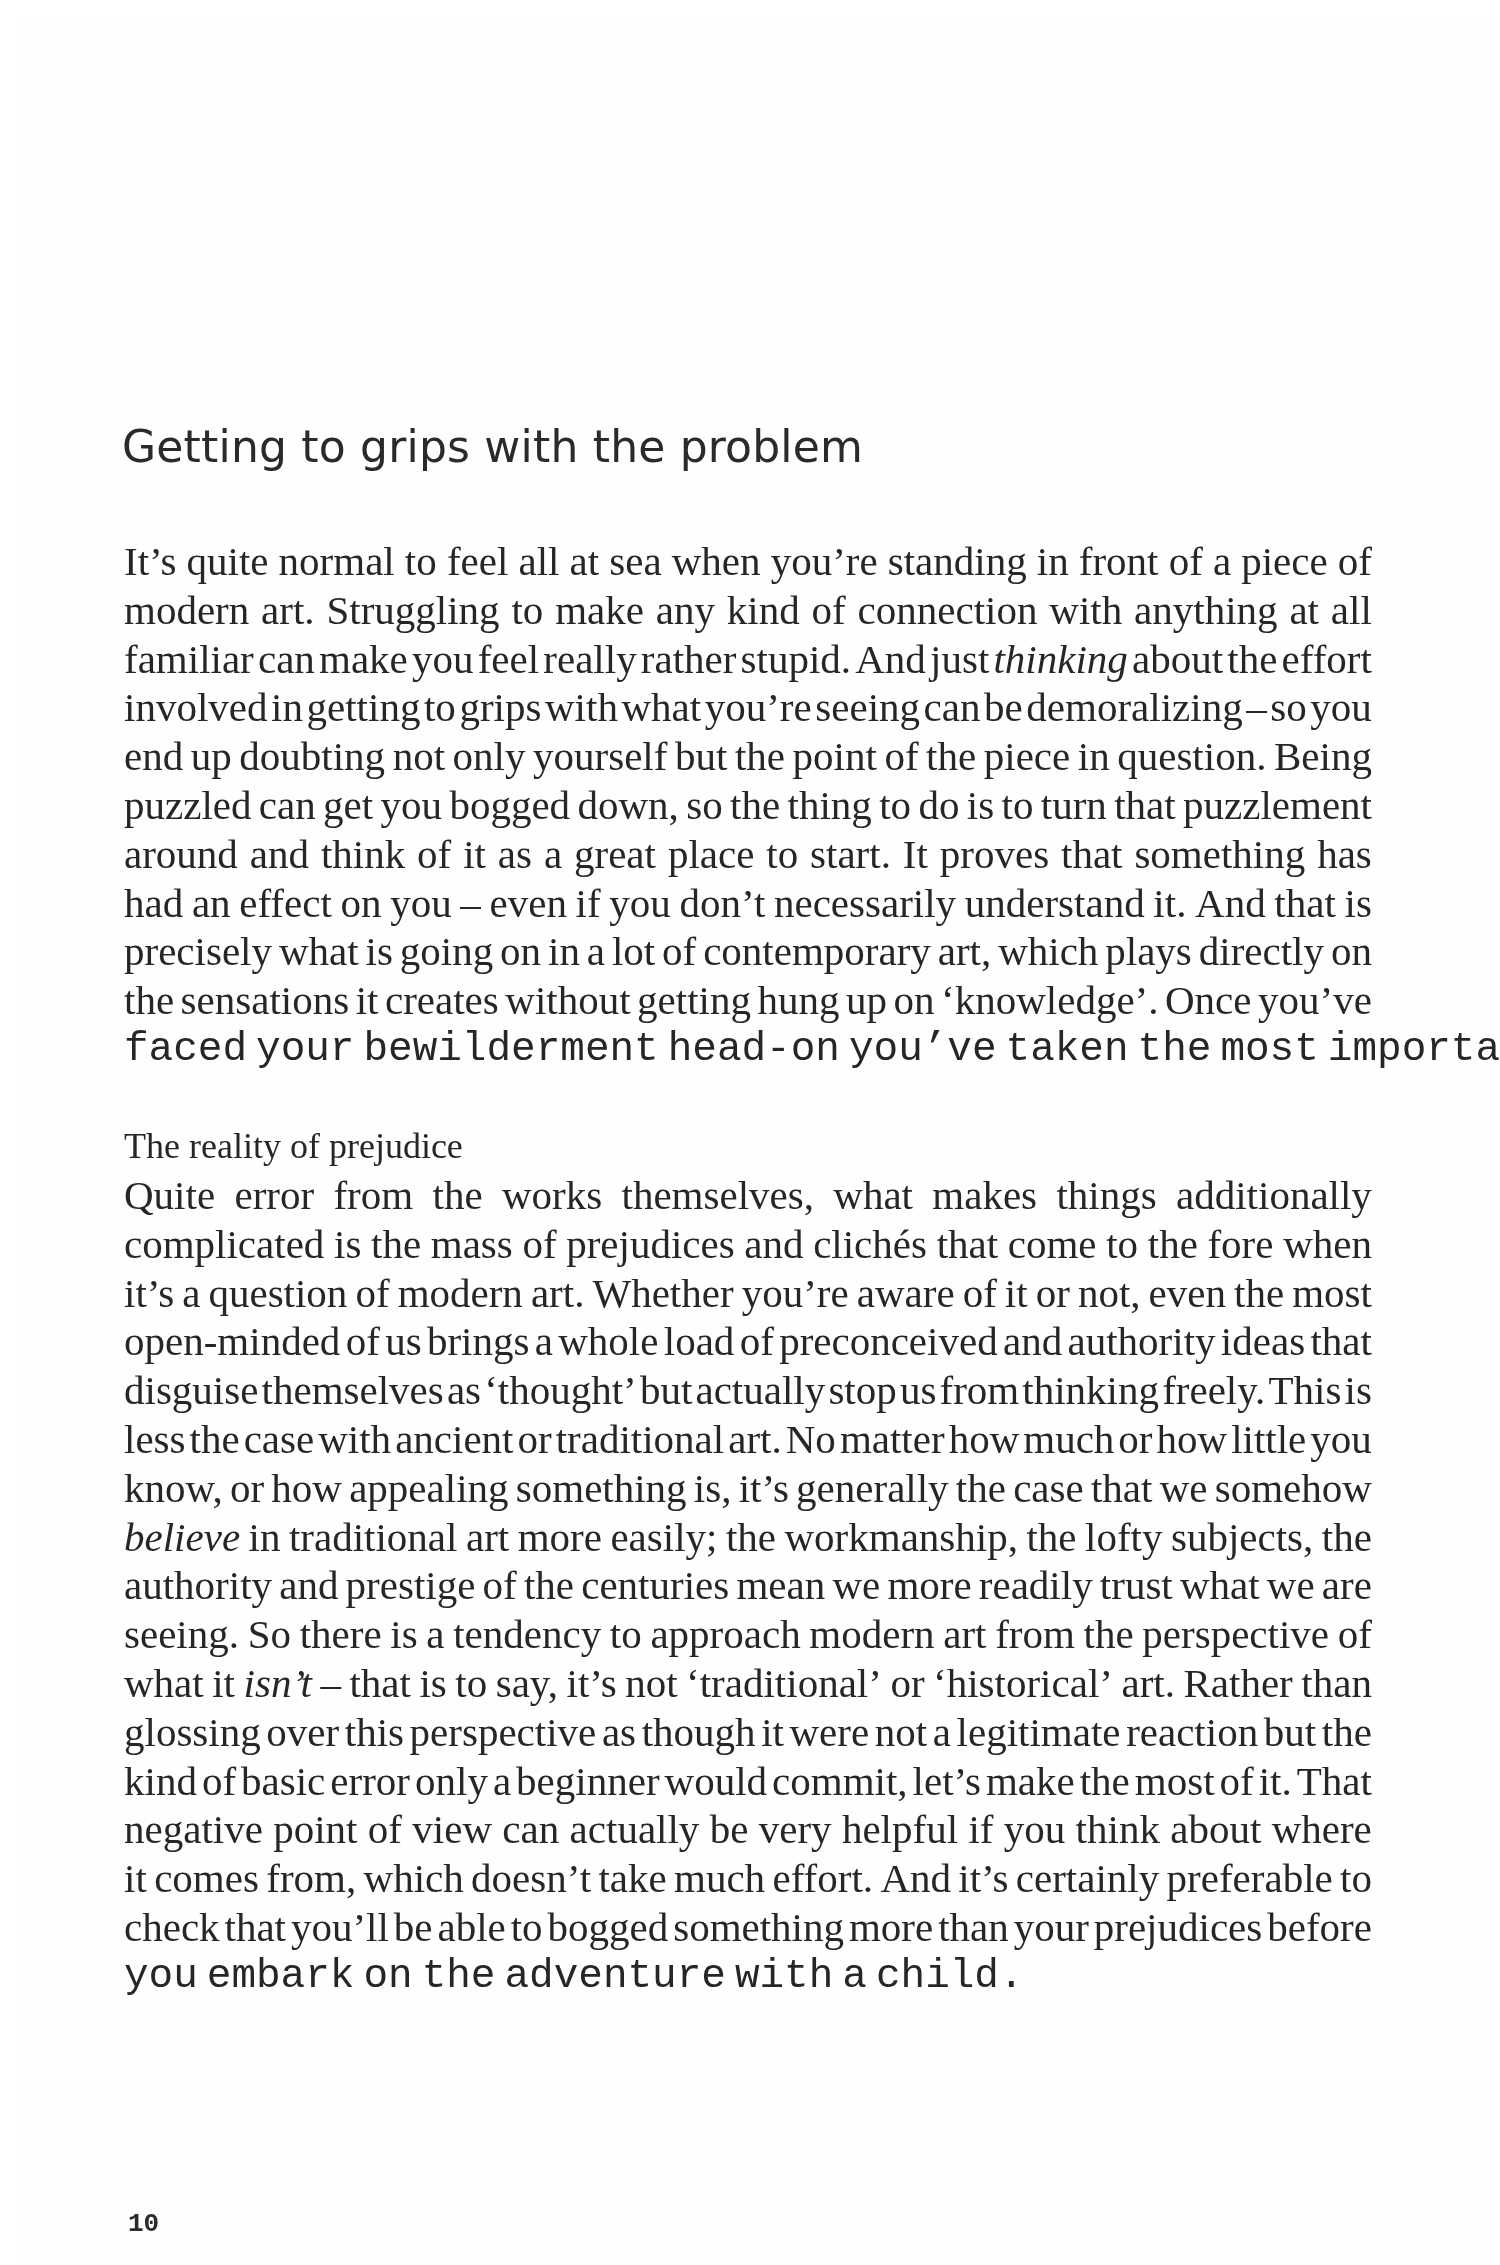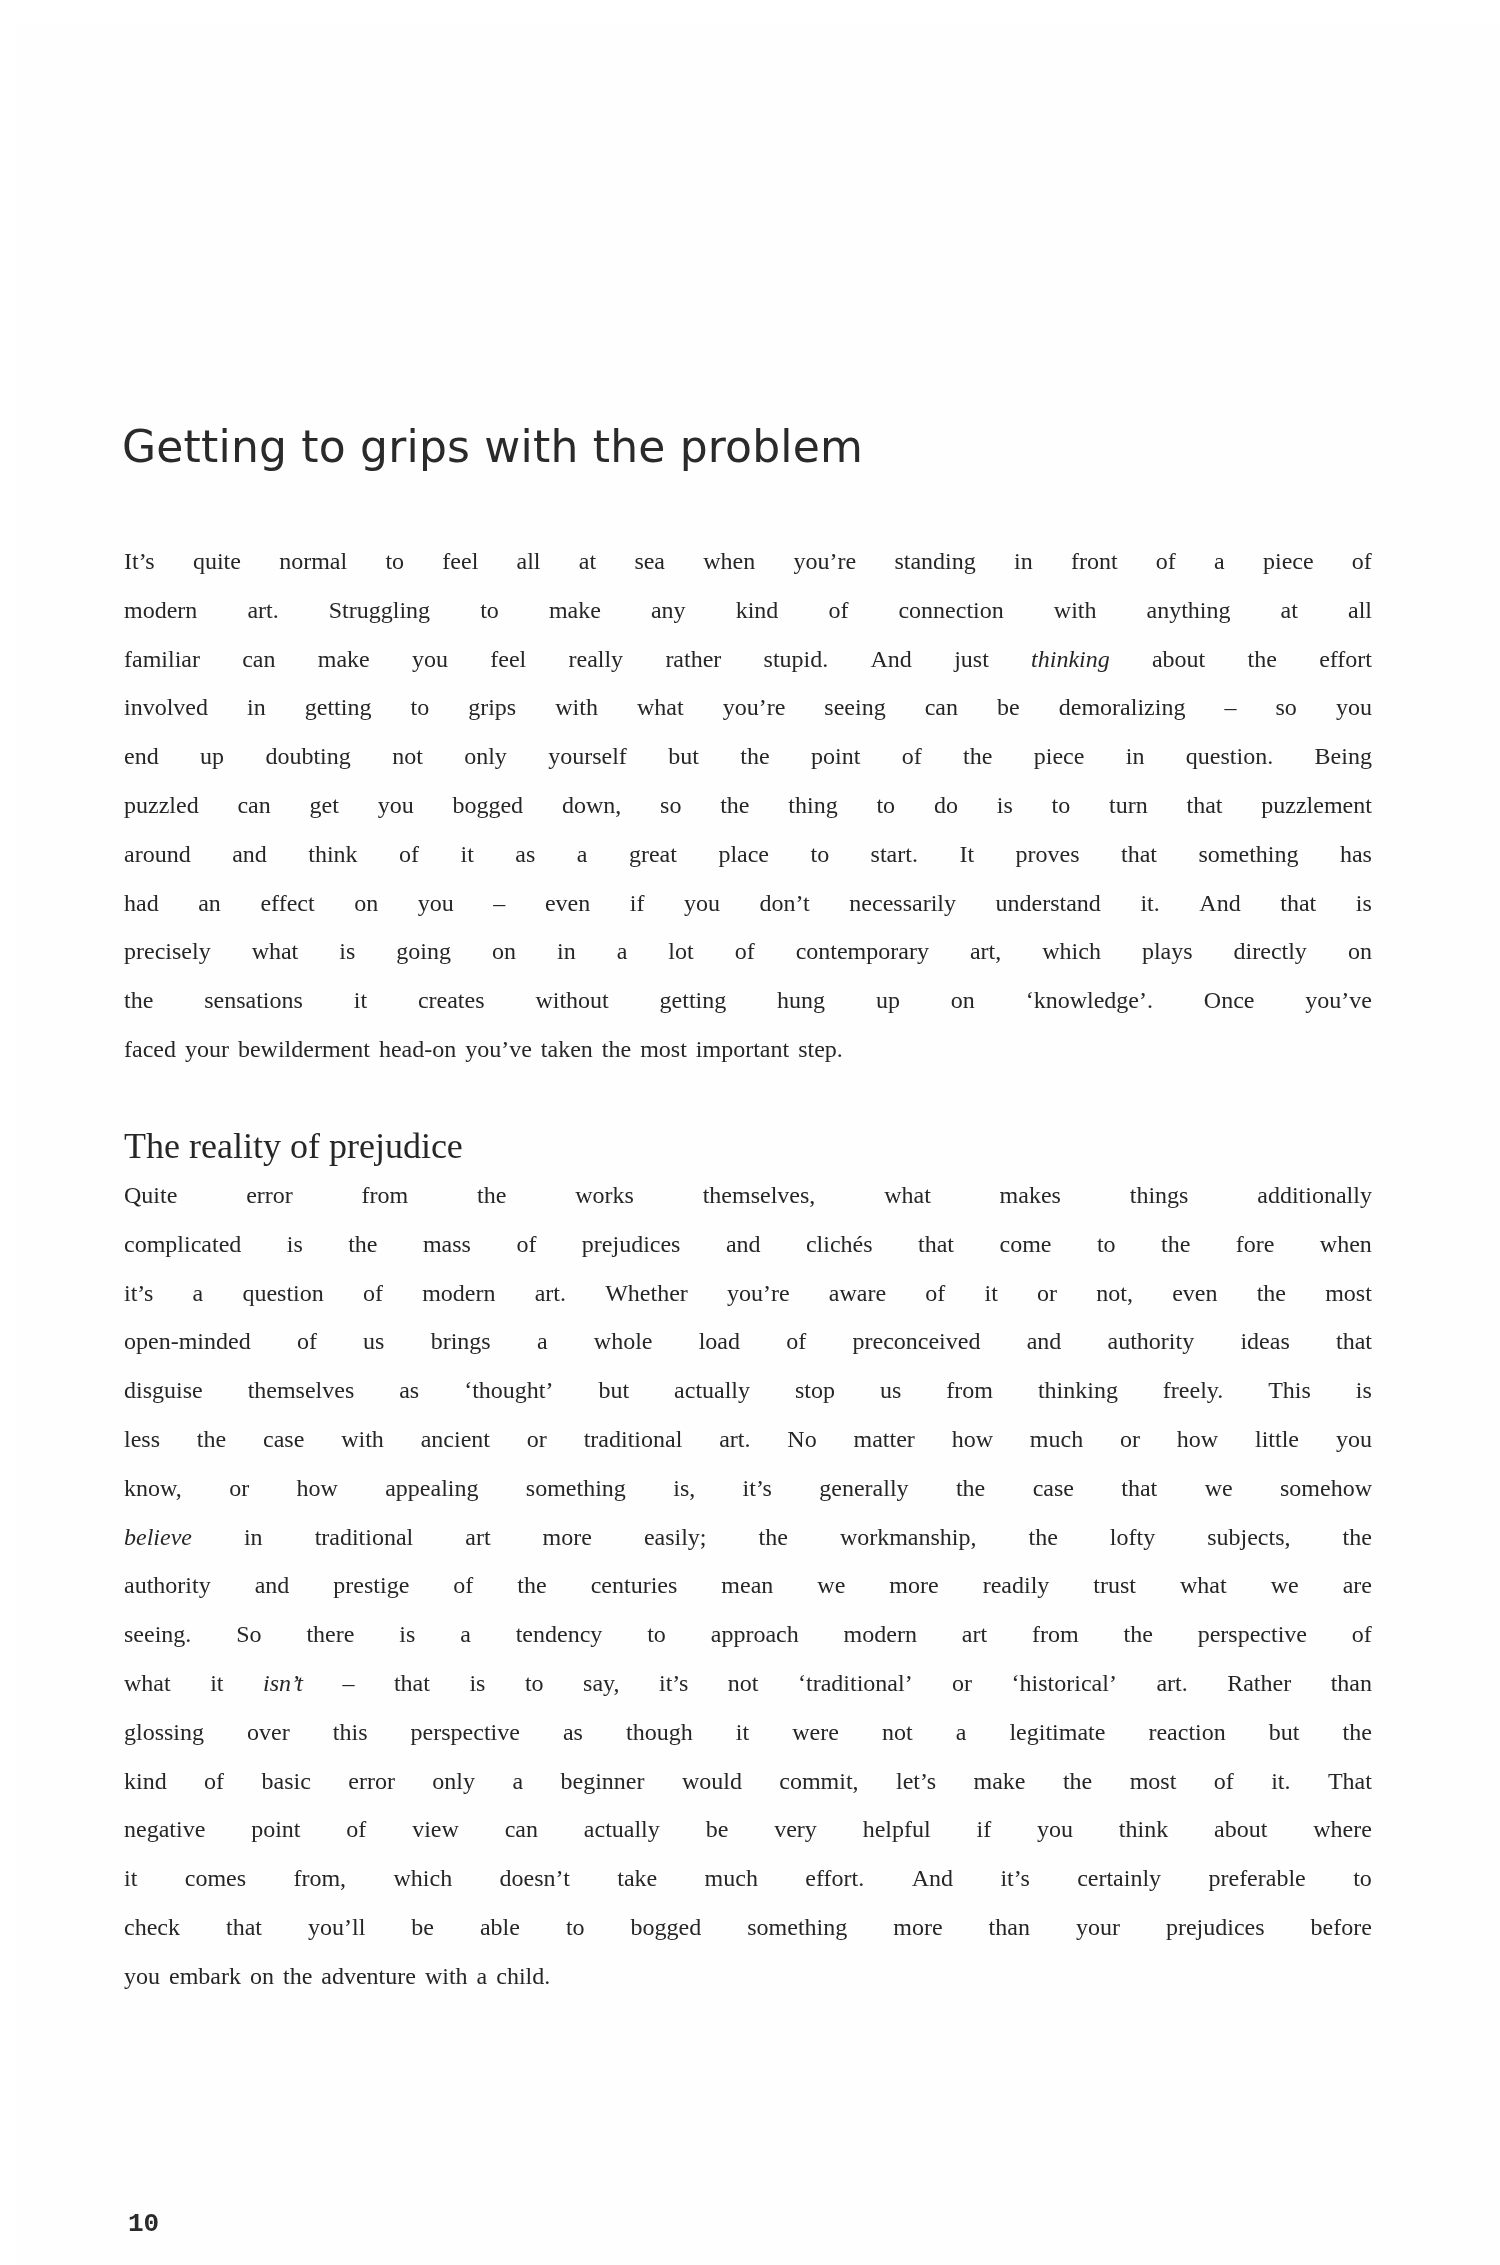--- a/index.html
+++ b/index.html
@@ -5,24 +5,24 @@
   html, body { margin: 0; padding: 0; background: #ffffff; }
   body { width: 1500px; height: 2265px; position: relative; overflow: hidden; color: #262626; }
   .page { position: absolute; left: 16px; top: 0; width: 1500px; height: 2265px; background: #fefefe; margin-top: 23px; }
   .chapter-title {
     position: absolute; left: 106px; top: 398px; margin: 0;
     font-family: "DejaVu Sans", sans-serif; font-weight: 400;
     font-size: 44px; letter-spacing: 0.2px; color: #2a2a2a;
   }
   .body-block {
     position: absolute; left: 108px; width: 1248px;
-    font-family: "Liberation Serif", serif; font-size: 24px; color: #262626;
+    font-family: "Liberation Serif", serif; font-size: 41px; color: #262626;
   }
   .line { height: 48.8px; line-height: 48.8px; white-space: nowrap; display: flex; justify-content: space-between; }
-  .line.last { justify-content: flex-start; }
+  .line.last { justify-content: flex-start; font-family: Liberation Mono, monospace; }
   .line.last .w { margin-right: 9px; }
   .w { display: inline-block; }
   .w em { font-style: italic; }
   #para1 { top: 514px; }
   .section-heading {
     position: absolute; left: 108px; top: 1102px; margin: 0;
     font-family: "Liberation Serif", serif; font-weight: 400; font-size: 36px; color: #262626;
   }
   #para2 { top: 1148px; }
   .page-number {

